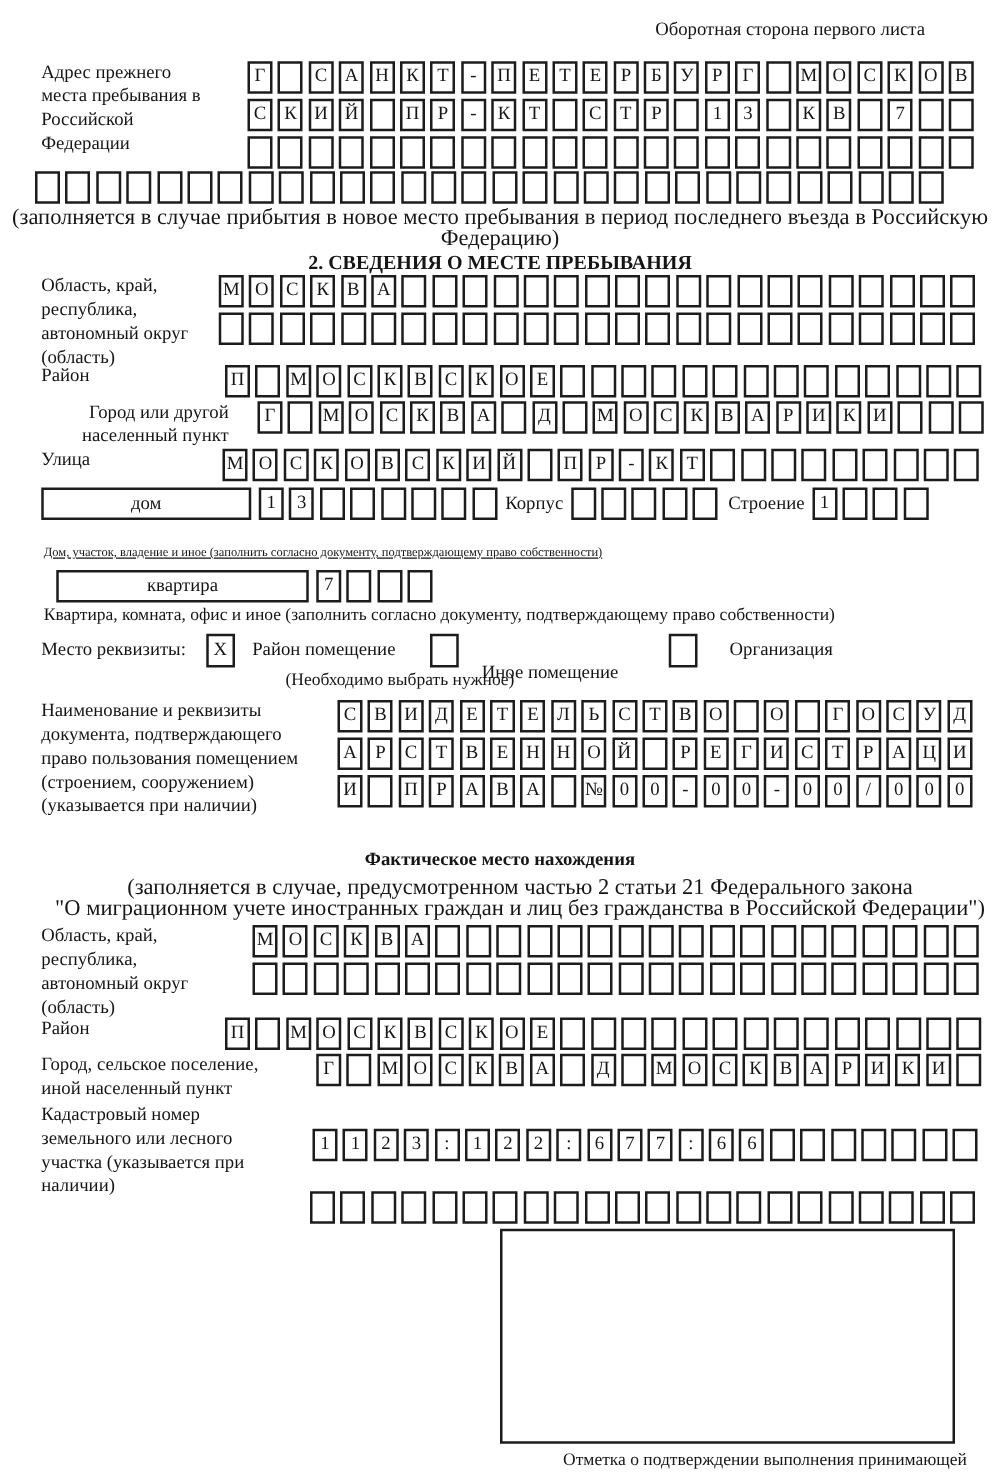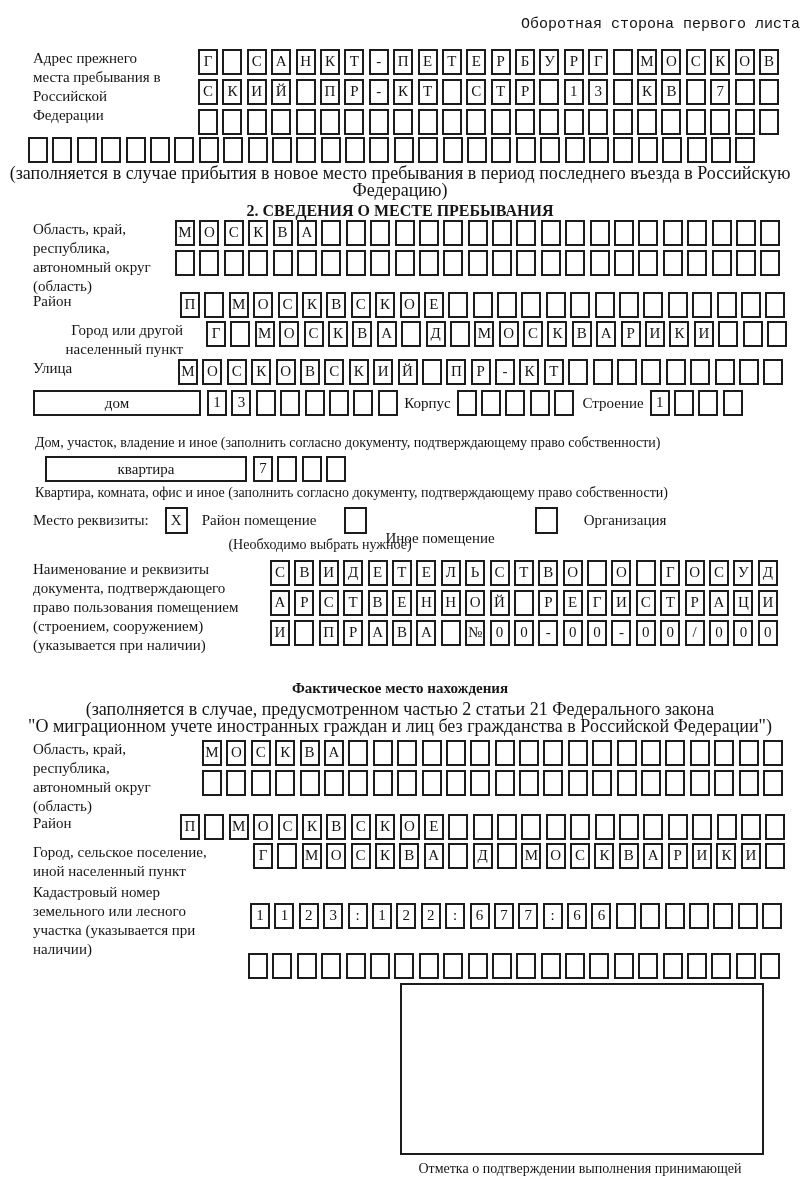--- a/index.html
+++ b/index.html
@@ -2,21 +2,21 @@
 <html><head>
 <meta charset="utf-8">
 <style>
   html,body{margin:0;padding:0;background:#fff;}
   .page{
     width:800px;height:1180px;overflow:hidden;position:relative;
     background:#fff;color:#151515;
     font-family:"Liberation Serif","DejaVu Serif",serif;
   }
   .inner{padding:16px 0 0 0;}
-  .hdr-note{font-size:15px;text-align:right;margin-bottom:16px;font-family:Liberation Mono, monospace;}
+  .hdr-note{font-size:15px;text-align:right;padding-right:60px;margin-bottom:16px;}
 
   .block{position:relative;padding-left:20px;}
   .lbl{position:absolute;left:33px;top:0;font-size:15px;line-height:19px;}
   .cellrow{white-space:nowrap;height:26px;margin-bottom:4px;}
   .cell{
     display:inline-block;box-sizing:border-box;vertical-align:top;
     width:20px;height:26px;border:2px solid #1c1c1c;margin-right:4.4px;
     text-align:center;font-size:15px;line-height:21px;background:#fff;
   }
   .note{font-size:18px;line-height:17px;}
@@ -30,21 +30,21 @@
   .inline-lbl{display:inline-block;vertical-align:top;font-size:15px;line-height:26px;}
   .chk{
     display:inline-block;box-sizing:border-box;vertical-align:top;
     width:23px;height:27px;border:2px solid #1c1c1c;text-align:center;
     font-size:15px;line-height:23px;background:#fff;
   }
   .stamp{
     box-sizing:border-box;border:2px solid #1c1c1c;background:#fff;
     width:364px;height:172px;margin-left:400px;margin-top:4px;
   }
-  .pre{white-space:pre-line;}
+  .pre{white-space:pre-line;padding-left:32px;}
 </style>
 </head>
 <body>
 
 <div class="page">
   <div class="inner">
 
     <div class="hdr-note">Оборотная сторона первого листа</div>
 
     <div class="block" style="min-height:88px;">
@@ -75,21 +75,21 @@
     </div>
 
     <div class="block" style="min-height:26px;margin-bottom:5px;">
       <div class="lbl">Улица</div>
       <div class="cellrow" style="margin-left:158px;margin-bottom:0;"><span class="cell">М</span><span class="cell">О</span><span class="cell">С</span><span class="cell">К</span><span class="cell">О</span><span class="cell">В</span><span class="cell">С</span><span class="cell">К</span><span class="cell">И</span><span class="cell">Й</span><span class="cell"></span><span class="cell">П</span><span class="cell">Р</span><span class="cell">-</span><span class="cell">К</span><span class="cell">Т</span><span class="cell"></span><span class="cell"></span><span class="cell"></span><span class="cell"></span><span class="cell"></span><span class="cell"></span><span class="cell"></span><span class="cell"></span><span class="cell"></span></div>
     </div>
 
     <div class="cellrow" style="margin-left:33px;margin-bottom:2px;">
       <span class="bigbox" style="width:168px;margin-right:6px;">дом</span><span><span class="cell">1</span><span class="cell">3</span><span class="cell"></span><span class="cell"></span><span class="cell"></span><span class="cell"></span><span class="cell"></span><span class="cell"></span></span><span class="inline-lbl" style="margin:0 6px 0 2px;">Корпус</span><span><span class="cell"></span><span class="cell"></span><span class="cell"></span><span class="cell"></span><span class="cell"></span></span><span class="inline-lbl" style="margin:0 6px 0 4px;">Строение</span><span><span class="cell">1</span><span class="cell"></span><span class="cell"></span><span class="cell"></span></span>
     </div>
-    <div class="note" style="margin:18px 0 5px 35px;font-size:14px;">Дом, участок, владение и иное (заполнить согласно документу, подтверждающему право собственности)</div>
+    <div class="note" style="margin:18px 0 5px 35px;font-size:10px;text-decoration:underline;">Дом, участок, владение и иное (заполнить согласно документу, подтверждающему право собственности)</div>
 
     <div class="cellrow" style="margin-left:45px;margin-bottom:2px;">
       <span class="bigbox" style="width:202px;margin-right:6px;">квартира</span><span><span class="cell">7</span><span class="cell"></span><span class="cell"></span><span class="cell"></span></span>
     </div>
     <div class="note" style="margin:2px 0 6px 35px;font-size:14px;">Квартира, комната, офис и иное (заполнить согласно документу, подтверждающему право собственности)</div>
 
     <div style="margin-left:33px;height:27px;white-space:nowrap;">
       <span class="inline-lbl" style="line-height:27px;">Место реквизиты:</span>
       <span class="chk" style="margin:0 10px 0 12px;">X</span>
       <span class="inline-lbl" style="line-height:27px;">Район помещение</span>

